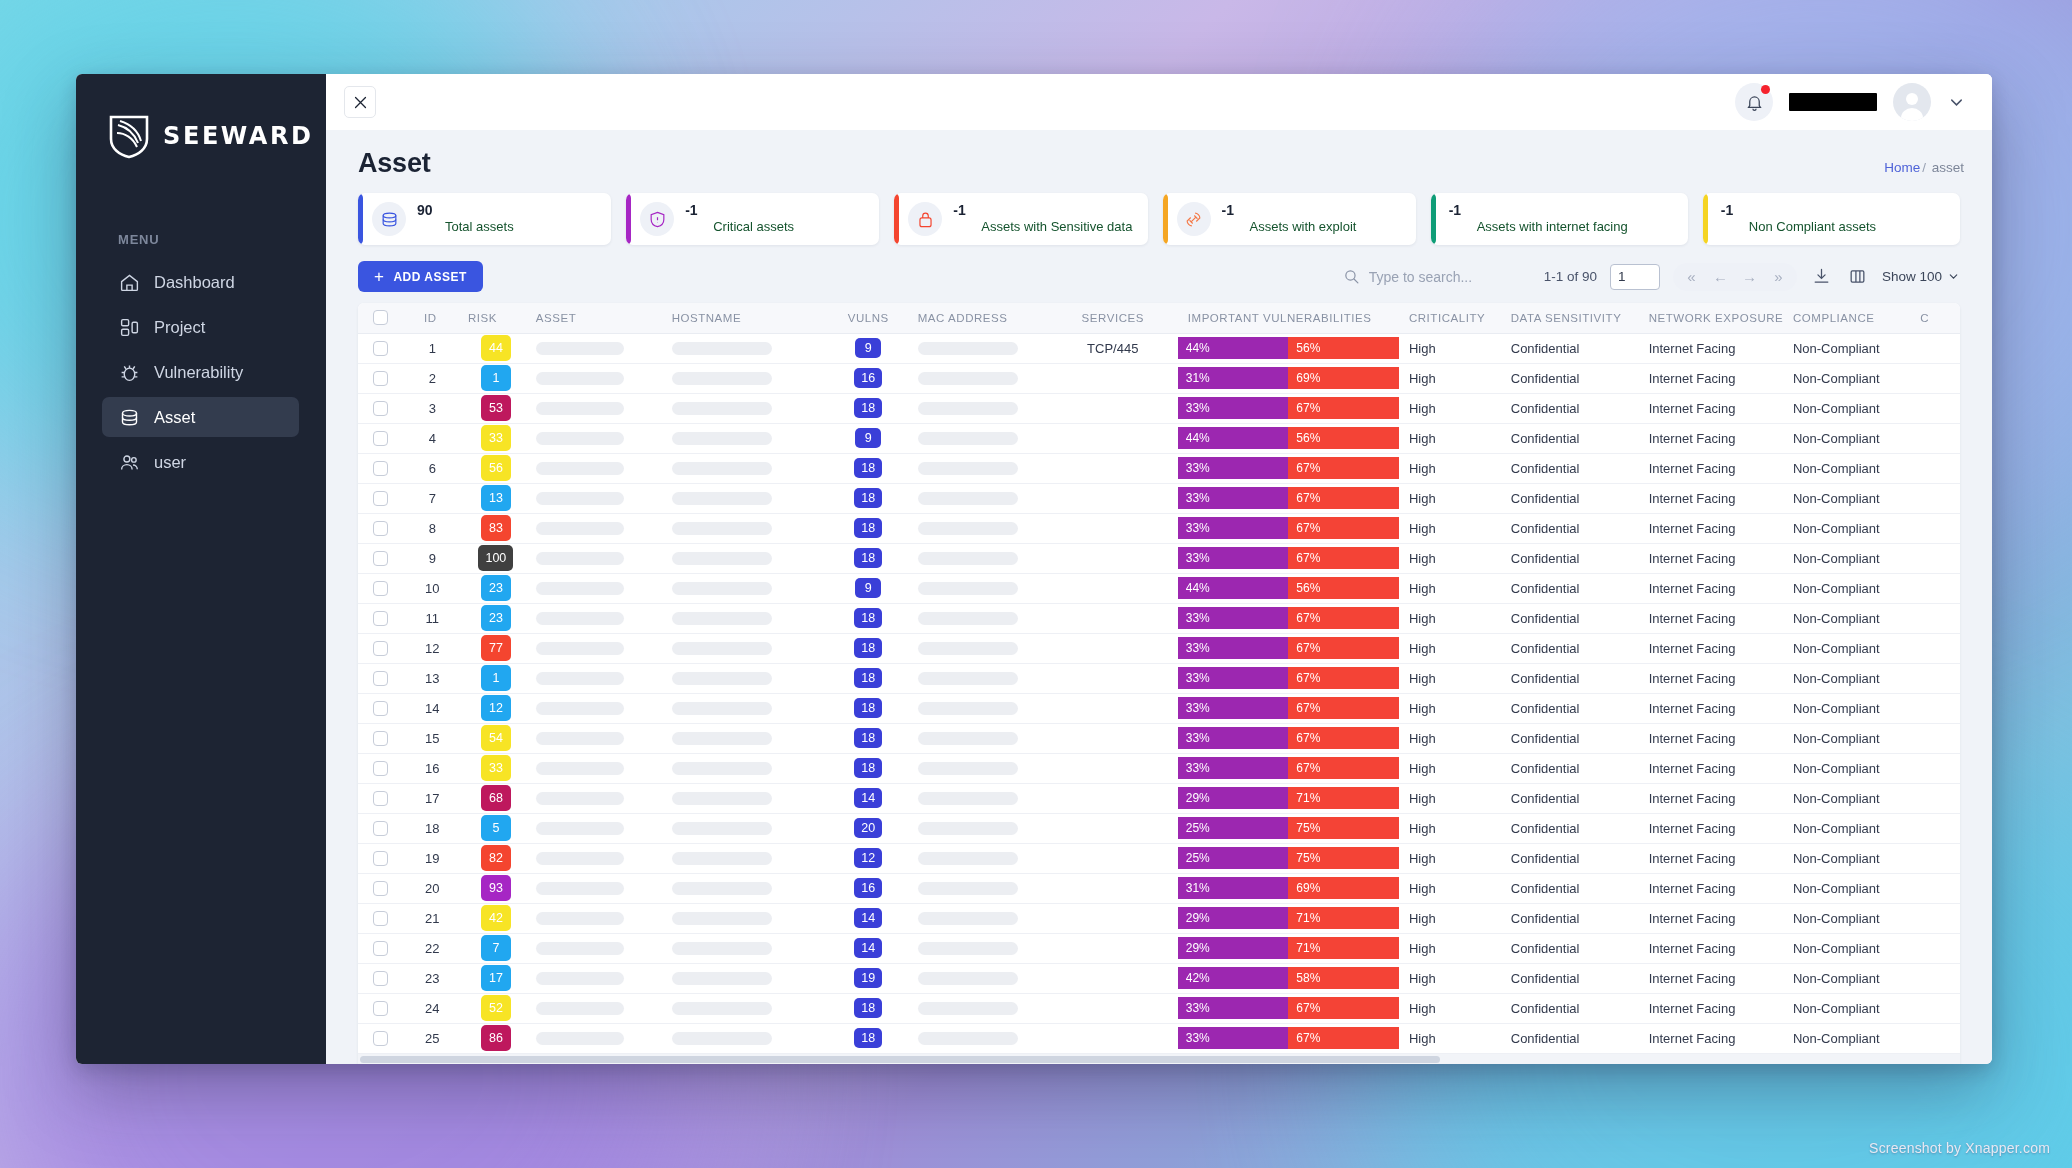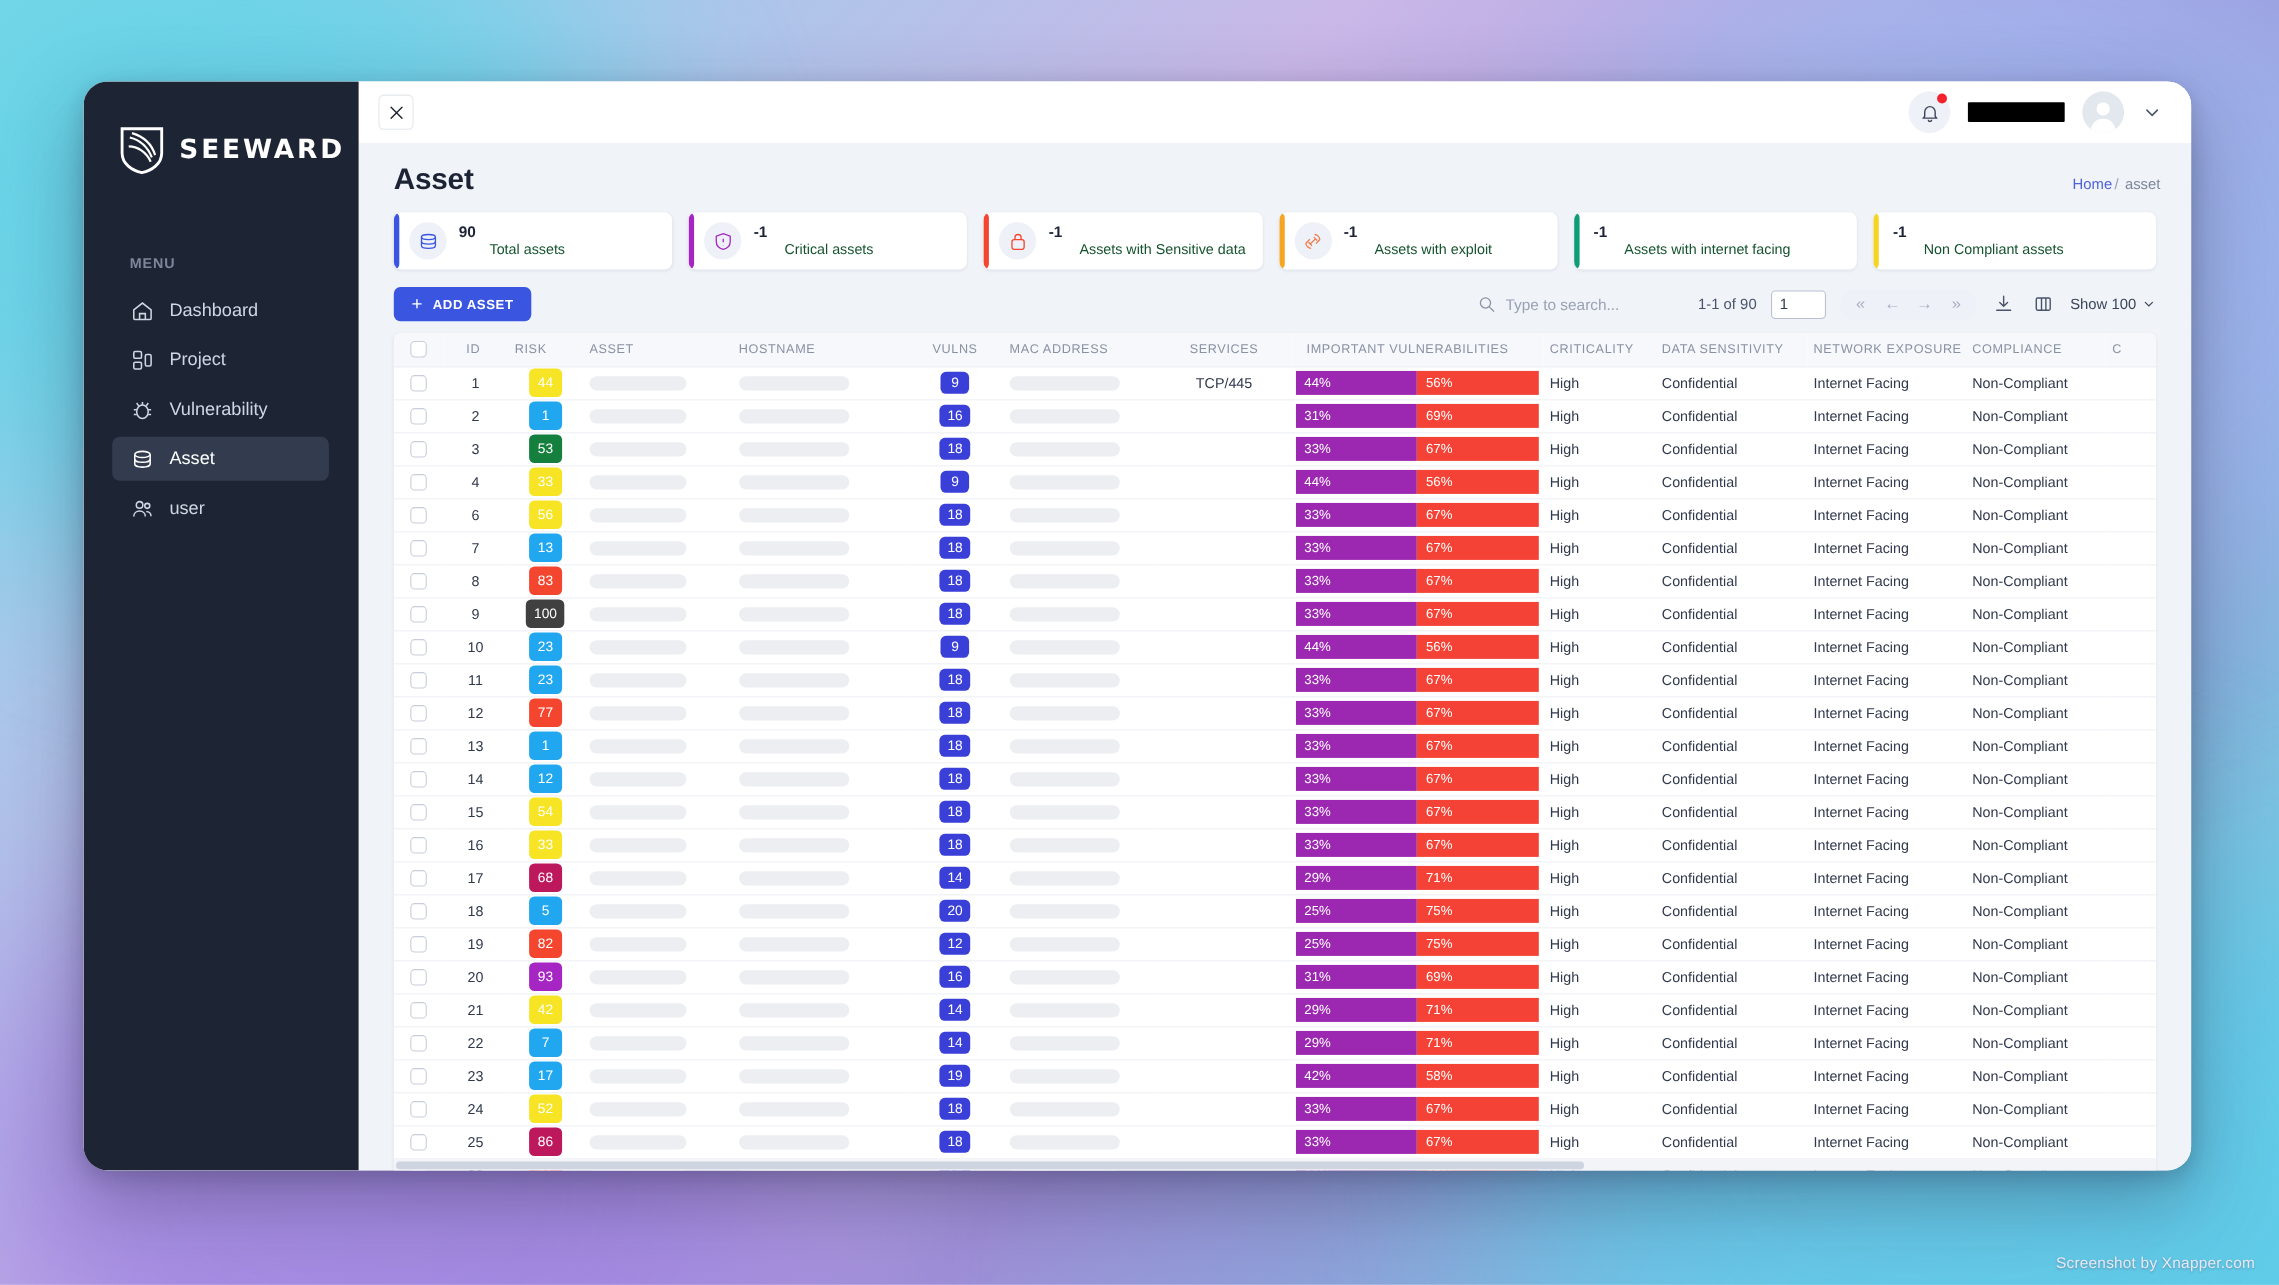--- a/index.html
+++ b/index.html
@@ -14,21 +14,21 @@
   }
   .b1 { width: 700px; height: 600px; left: -120px; top: -80px; background: #5ad4e6; }
   .b2 { width: 800px; height: 700px; right: -150px; top: -120px; background: #9fb9ef; }
   .b3 { width: 760px; height: 640px; left: -40px; bottom: -230px; background: #9b7fe0; }
   .b4 { width: 820px; height: 620px; right: -120px; bottom: -200px; background: #5fc9e8; }
 
   
   .app-window {
     position: absolute; left: 76px; top: 74px;
     width: 1916px; height: 990px;
-    border-radius: 22px; overflow: hidden;
+    border-radius: 6px; overflow: hidden;
     box-shadow: 0 26px 70px rgba(30,30,60,.34), 0 6px 18px rgba(30,30,60,.18);
     display: flex; background: #fff;
   }
 
   
   .sidebar { width: 250px; background: #1d2433; flex: 0 0 250px; position: relative; }
   .brand { display: flex; align-items: center; gap: 13px; padding: 32px 0 0 32px; height: 92px; }
   .brand svg { width: 42px; height: 46px; flex: 0 0 42px; }
   .brand-name {
     color: #fff; font-size: 24px; font-weight: 700; letter-spacing: 2.6px;
@@ -483,21 +483,21 @@
               </td>
               <td class="col-crit">High</td>
               <td class="col-sens">Confidential</td>
               <td class="col-net">Internet Facing</td>
               <td class="col-comp">Non-Compliant</td>
               <td class="col-x"></td>
             </tr>
             <tr>
               <td class="col-chk"><span class="chk"></span></td>
               <td class="col-id">3</td>
-              <td class="col-risk"><span class="risk-badge" style="background:#15803d">53</span></td>
+              <td class="col-risk"><span class="risk-badge" style="background:#be185d">53</span></td>
               <td class="col-asset">
                 <span class="skel a"></span>
               </td>
               <td class="col-host">
                 <span class="skel b"></span>
               </td>
               <td class="col-vuln"><span class="vuln-badge">18</span></td>
               <td class="col-mac">
                 <span class="skel b"></span>
               </td>

